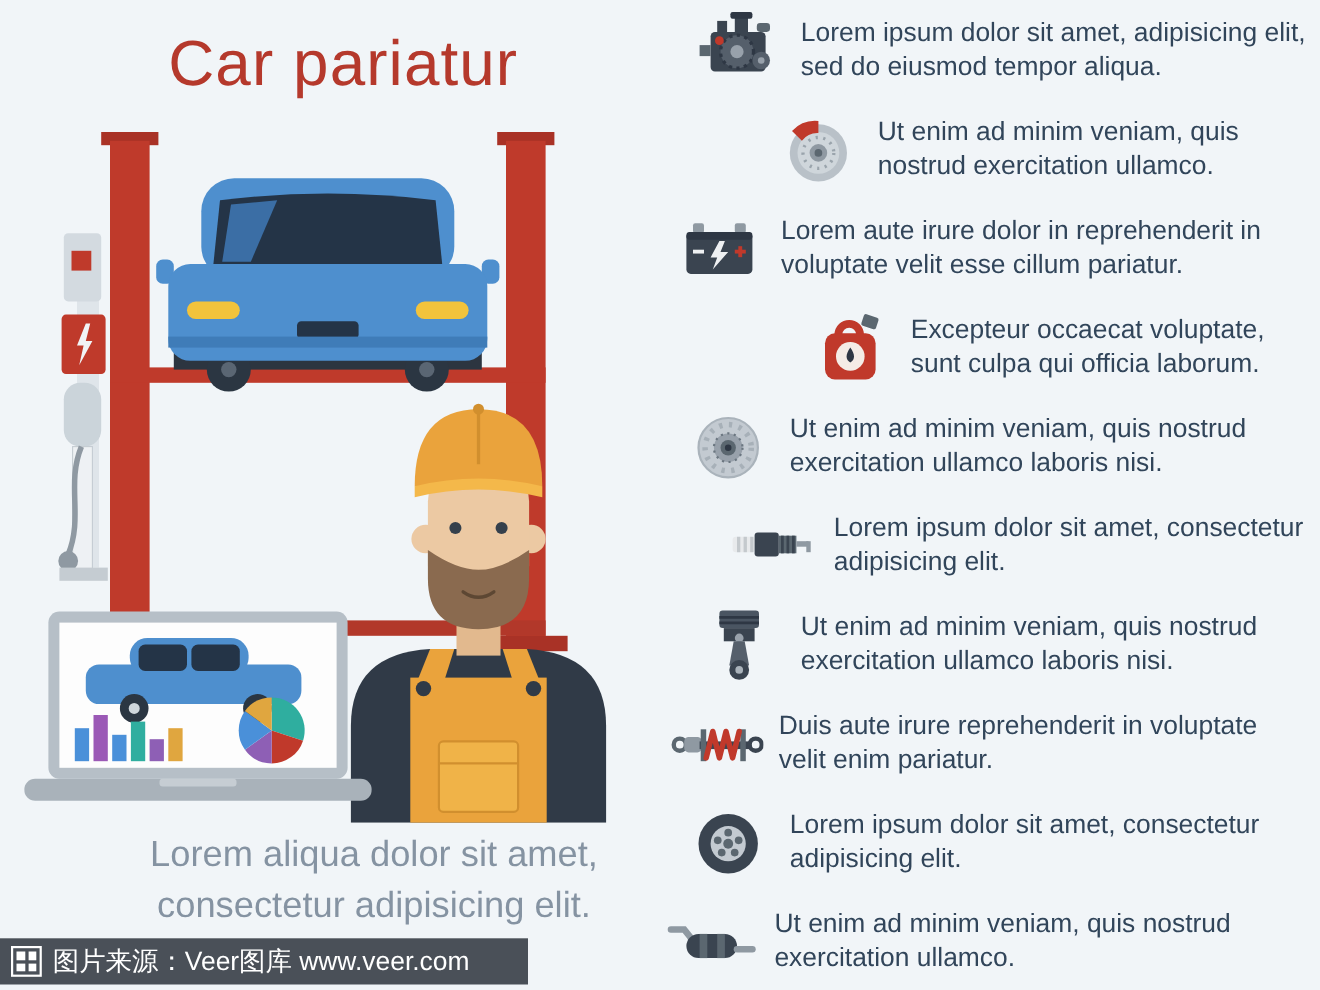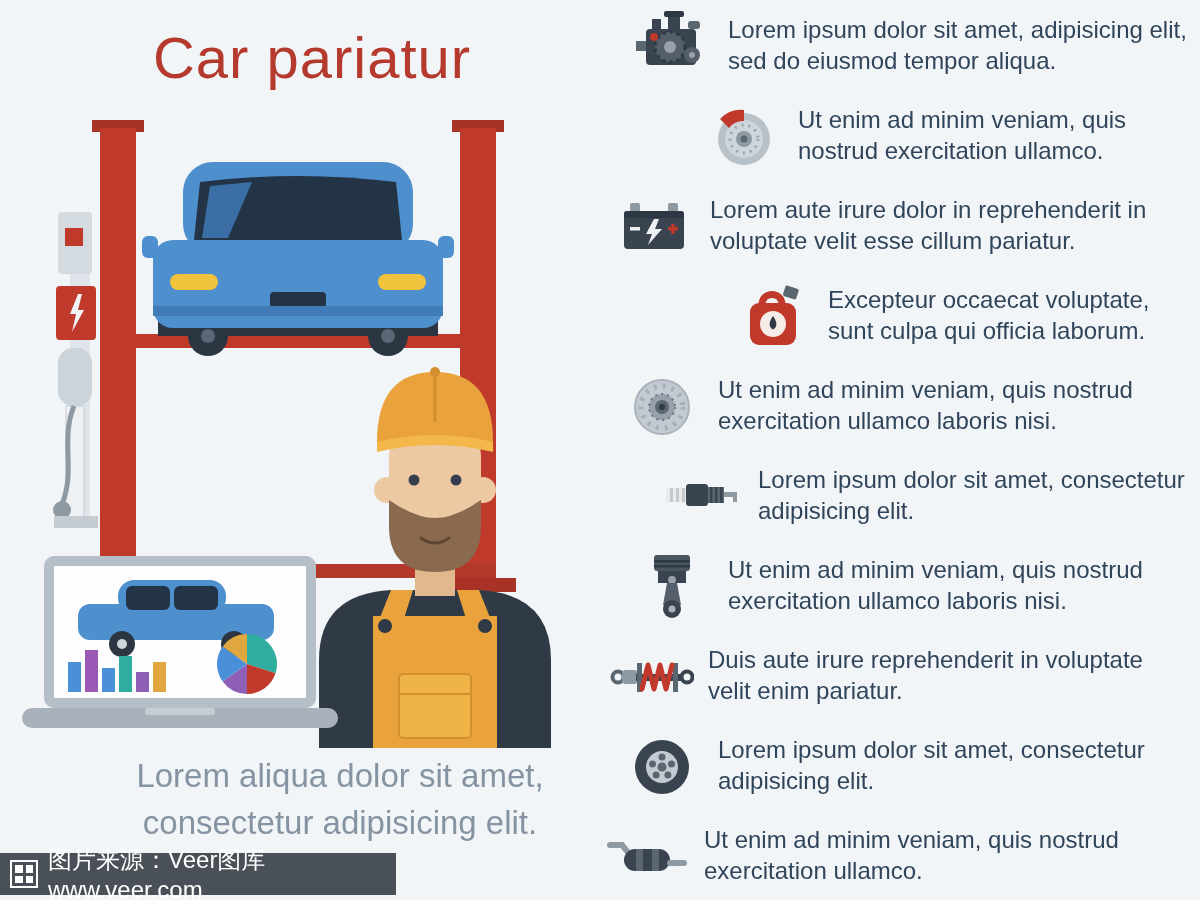--- a/index.html
+++ b/index.html
@@ -11,21 +11,21 @@
   
   .right-col{position:absolute;left:600px;top:0;width:600px;height:900px;
              display:flex;flex-direction:column;}
   .row{flex:1;display:flex;align-items:center;}
   .icon-cell{width:84px;height:76px;flex:0 0 auto;display:flex;align-items:center;justify-content:center;}
   .item-text{flex:1;text-align:left;font-size:24px;line-height:31px;color:#31455a;padding:0 10px 0 14px;}
   
   .caption{position:absolute;left:30px;top:752px;width:620px;text-align:center;
            color:#8593a2;font-size:33px;line-height:47px;}
   
-  .watermark{position:absolute;left:0;top:853px;width:396px;height:42px;
+  .watermark{position:absolute;left:0;top:853px;width:480px;height:42px;
              background:rgba(33,39,48,0.8);display:flex;align-items:center;gap:10px;
              padding-left:10px;box-sizing:border-box;color:#ffffff;font-size:24px;}
   .wm-logo{width:28px;height:28px;border:2px solid #fff;box-sizing:border-box;
            display:grid;grid-template-columns:1fr 1fr;gap:3px;padding:3px;flex:0 0 auto;}
   .wm-logo span{background:#fff;}
 </style>
 </head>
 <body>
 
 <div id="canvas">

